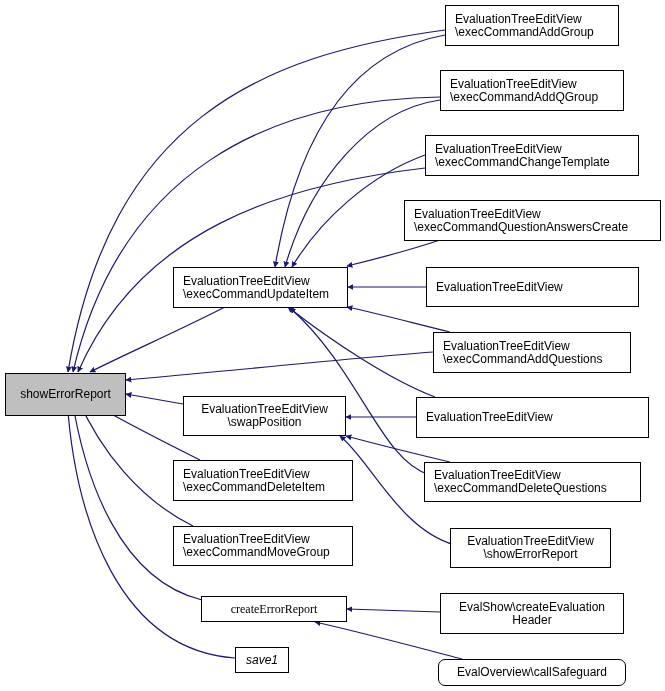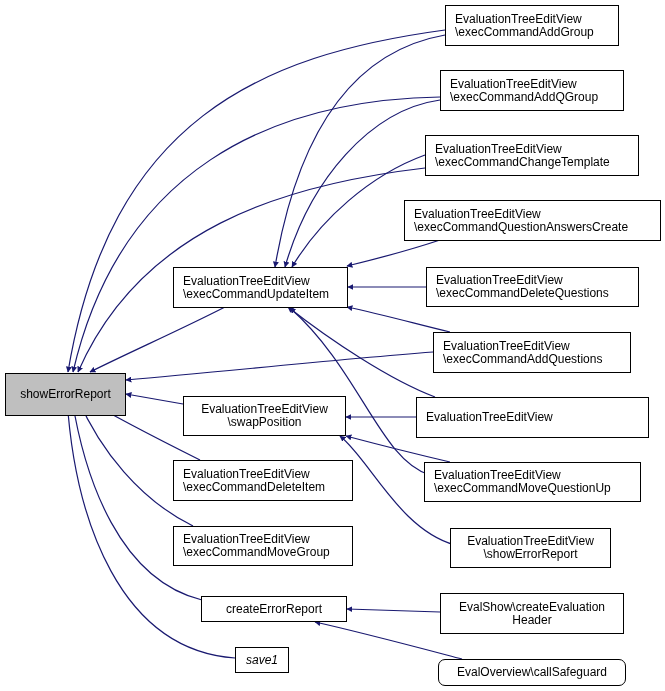--- a/index.html
+++ b/index.html
@@ -73,21 +73,21 @@
 <div class="node left" style="left:173px;top:460px;width:180px;height:41px;">
   <span>EvaluationTreeEditView</span>
   <span>\execCommandDeleteItem</span>
 </div>
 
 <div class="node left" style="left:173px;top:526px;width:180px;height:40px;">
   <span>EvaluationTreeEditView</span>
   <span>\execCommandMoveGroup</span>
 </div>
 
-<div class="node center" style="left:201px;top:596px;width:146px;height:26px;">
+<div class="node center" style="left:201px;top:596px;width:146px;height:26px;font-family:Liberation Serif, serif;">
   <span>createErrorReport</span>
 </div>
 
 <div class="node center" style="left:235px;top:647px;width:54px;height:26px;font-style:italic;">
   <span>save1</span>
 </div>
 
 <div class="node left" style="left:445px;top:5px;width:174px;height:41px;">
   <span>EvaluationTreeEditView</span>
   <span>\execCommandAddGroup</span>
@@ -103,35 +103,34 @@
   <span>\execCommandChangeTemplate</span>
 </div>
 
 <div class="node left" style="left:404px;top:200px;width:257px;height:41px;">
   <span>EvaluationTreeEditView</span>
   <span>\execCommandQuestionAnswersCreate</span>
 </div>
 
 <div class="node left" style="left:426px;top:267px;width:213px;height:40px;">
   <span>EvaluationTreeEditView</span>
-  <span>\execCommandDeleteQuestions</span>
 </div>
 
 <div class="node left" style="left:433px;top:332px;width:198px;height:41px;">
   <span>EvaluationTreeEditView</span>
   <span>\execCommandAddQuestions</span>
 </div>
 
 <div class="node left" style="left:416px;top:397px;width:233px;height:41px;">
   <span>EvaluationTreeEditView</span>
 </div>
 
 <div class="node left" style="left:424px;top:462px;width:217px;height:40px;">
   <span>EvaluationTreeEditView</span>
-  <span>\execCommandMoveQuestionUp</span>
+  <span>\execCommandDeleteQuestions</span>
 </div>
 
 <div class="node center" style="left:450px;top:528px;width:161px;height:40px;">
   <span>EvaluationTreeEditView</span>
   <span>\showErrorReport</span>
 </div>
 
 <div class="node center" style="left:440px;top:593px;width:184px;height:41px;">
   <span>EvalShow\createEvaluation</span>
   <span>Header</span>

